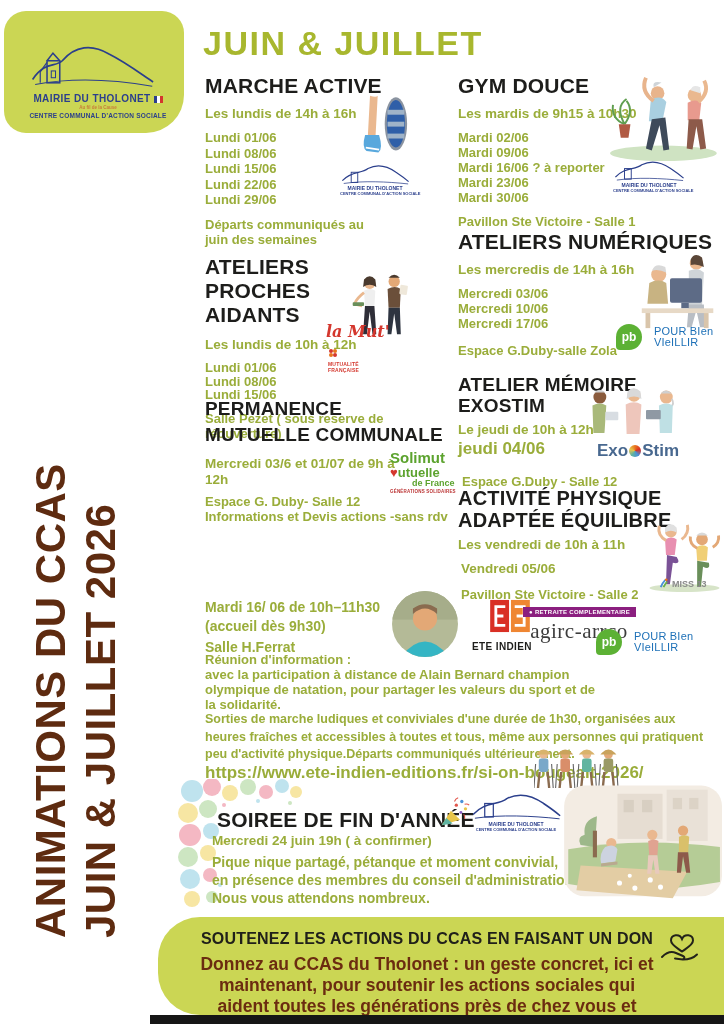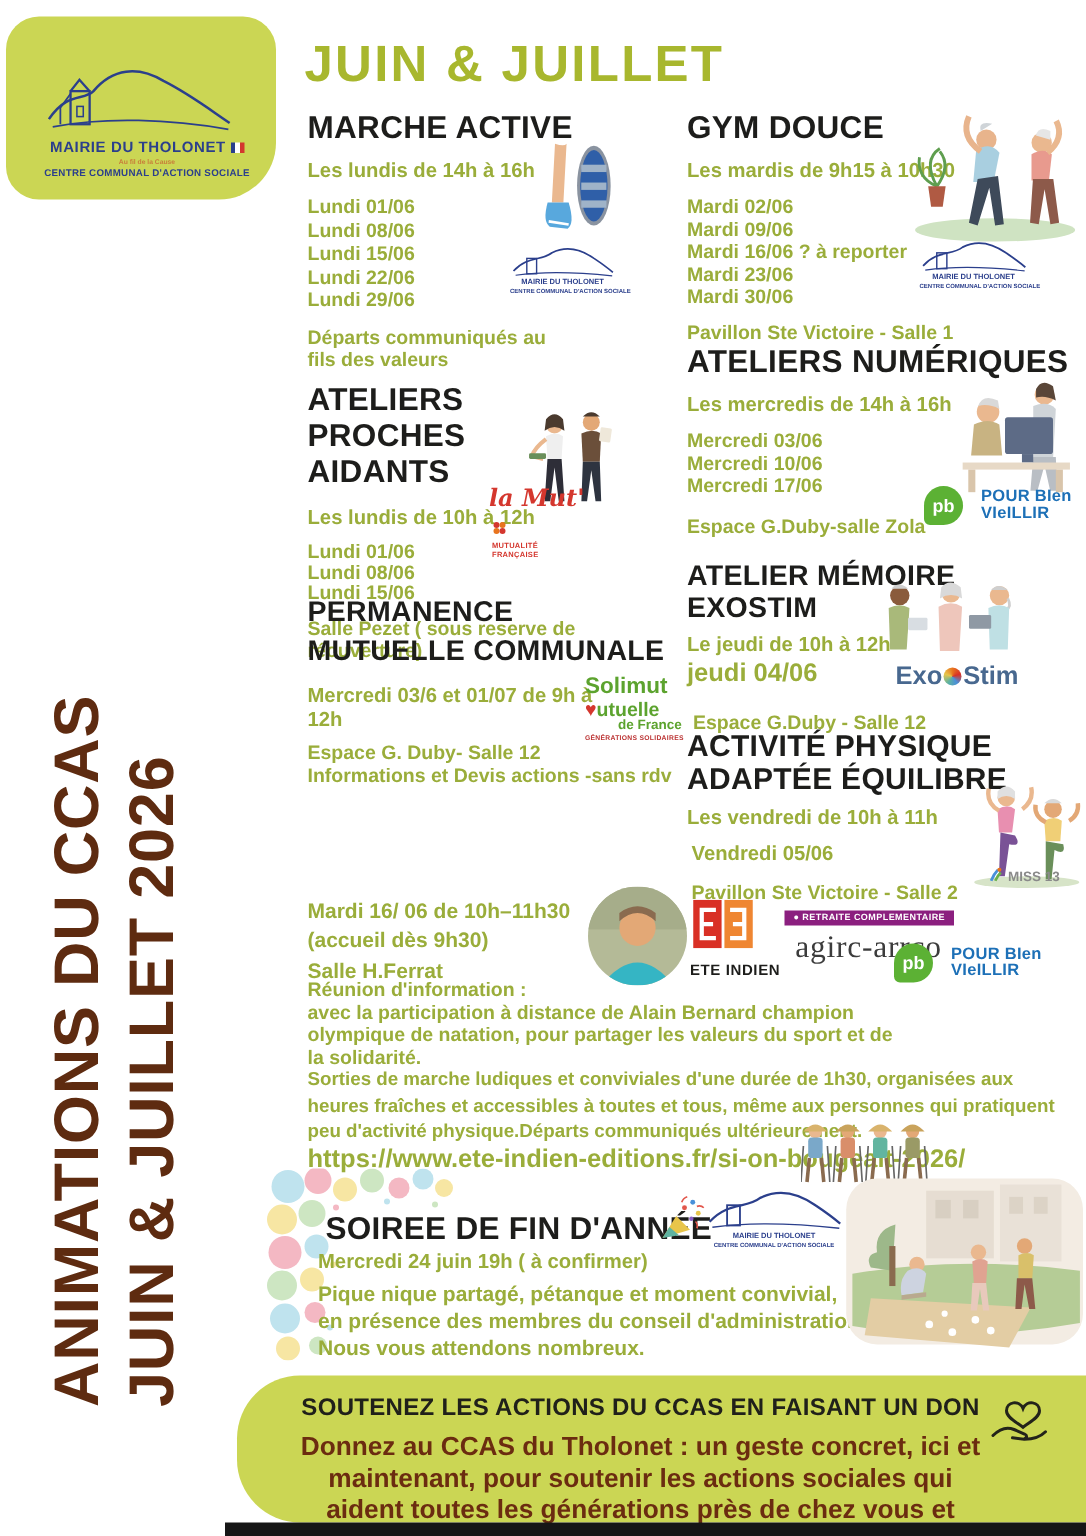--- a/index.html
+++ b/index.html
@@ -43,28 +43,28 @@
   .mutualite{width:46px;text-align:left;color:var(--red)}
   .mutualite .mf-t{font-size:5px;font-weight:bold;line-height:5.5px;letter-spacing:.2px}
   .solimut{line-height:1}
   .soli1{color:var(--soli);font-weight:800;font-size:15px}
   .soli2{color:var(--soli);font-weight:700;font-size:13px;margin-top:1px}
   .soli2 .heart{color:var(--red);font-size:13px}
   .soli3{color:var(--soli);font-weight:bold;font-size:9px;margin-left:22px}
   .soli4{color:#b33; font-size:4.5px;font-weight:bold;margin-top:2px;letter-spacing:.2px}
   .exostim{font-weight:800;font-size:17px;color:var(--exo);white-space:nowrap}
   .exo-dot{display:inline-block;width:12px;height:12px;border-radius:50%;margin:0 1px;background:conic-gradient(#e8741e,#d93025,#4a90d9,#5fb3a1,#e8c54a,#e8741e);vertical-align:-1px}
-  .ete{width:72px;text-align:left}
+  .ete{width:72px;text-align:right}
   .ete-name{font-size:10px;font-weight:800;color:#1d1d1b;margin-top:4px;letter-spacing:.4px}
   .agirc{width:112px;text-align:center}
   .agirc-banner{display:inline-block;background:var(--purple);color:#fff;font-size:6px;font-weight:bold;padding:2px 6px;letter-spacing:.3px;white-space:nowrap}
   .agirc-name{font-family:"Liberation Serif","DejaVu Serif",serif;font-size:21px;color:#3c3c3c;letter-spacing:.5px;margin-top:1px}
   .pb-logo{display:flex;align-items:center;gap:12px}
   .pb-circle{width:26px;height:26px;border-radius:50% 50% 50% 4px;background:var(--pbg);color:#fff;font-weight:800;font-size:12px;display:flex;align-items:center;justify-content:center}
-  .pb-text{color:var(--pbb);font-weight:700;font-size:11px;line-height:11px;letter-spacing:.2px;white-space:nowrap}
+  .pb-text{color:var(--pbb);font-weight:400;font-size:11px;line-height:11px;letter-spacing:.2px;white-space:nowrap}
   .miss13{display:flex;align-items:center;gap:3px;font-size:9px;font-weight:bold;color:#8a8a8a;white-space:nowrap}
   .banner{left:158px;top:917px;width:566px;height:98px;background:var(--accent);border-radius:42px 0 0 42px;padding:13px 64px 0 36px}
   .banner-title{font-size:16px;font-weight:800;color:#20201a;text-align:center;letter-spacing:.2px;white-space:nowrap}
   .banner-body{margin-top:6px;font-size:17.5px;line-height:21px;font-weight:bold;color:var(--brown2);text-align:center}
   .bottom-bar{left:150px;top:1015px;width:574px;height:9px;background:#161616}
   .link{color:var(--green);font-weight:bold;font-size:17px}
 </style>
 </head>
 <body>
 
@@ -94,21 +94,21 @@
   <div class="abs" style="left:205px;top:74px;width:230px">
     <div class="sec-title">MARCHE ACTIVE</div>
     <div class="sched">Les lundis de 14h à 16h</div>
     <div class="dates">
       <div>Lundi 01/06</div>
       <div>Lundi 08/06</div>
       <div>Lundi 15/06</div>
       <div>Lundi 22/06</div>
       <div>Lundi 29/06</div>
     </div>
-    <div class="note" style="width:165px">Départs communiqués au fils des valeurs</div>
+    <div class="note" style="width:165px">Départs communiqués au juin des semaines</div>
   </div>
   <svg class="abs" style="left:356px;top:94px;width:56px;height:68px" viewBox="0 0 80 96">
     <path d="M20 2 q9 3 11 0 l-3 56 l-11 0 z" fill="#eab88f"></path>
     <path d="M13 58 q-5 18 2 23 l17 2 q7 -5 1 -25 z" fill="#58a8dd"></path>
     <path d="M14 76 l19 3" stroke="#fff" stroke-width="2.5" fill="none"></path>
     <ellipse cx="57" cy="42" rx="16" ry="38" fill="#8a93a0"></ellipse>
     <ellipse cx="57" cy="42" rx="13" ry="34" fill="#2f5fa8"></ellipse>
     <rect x="45" y="22" width="24" height="7" fill="#9fb3c8"></rect>
     <rect x="45" y="39" width="24" height="7" fill="#9fb3c8"></rect>
     <rect x="45" y="56" width="24" height="7" fill="#9fb3c8"></rect>

